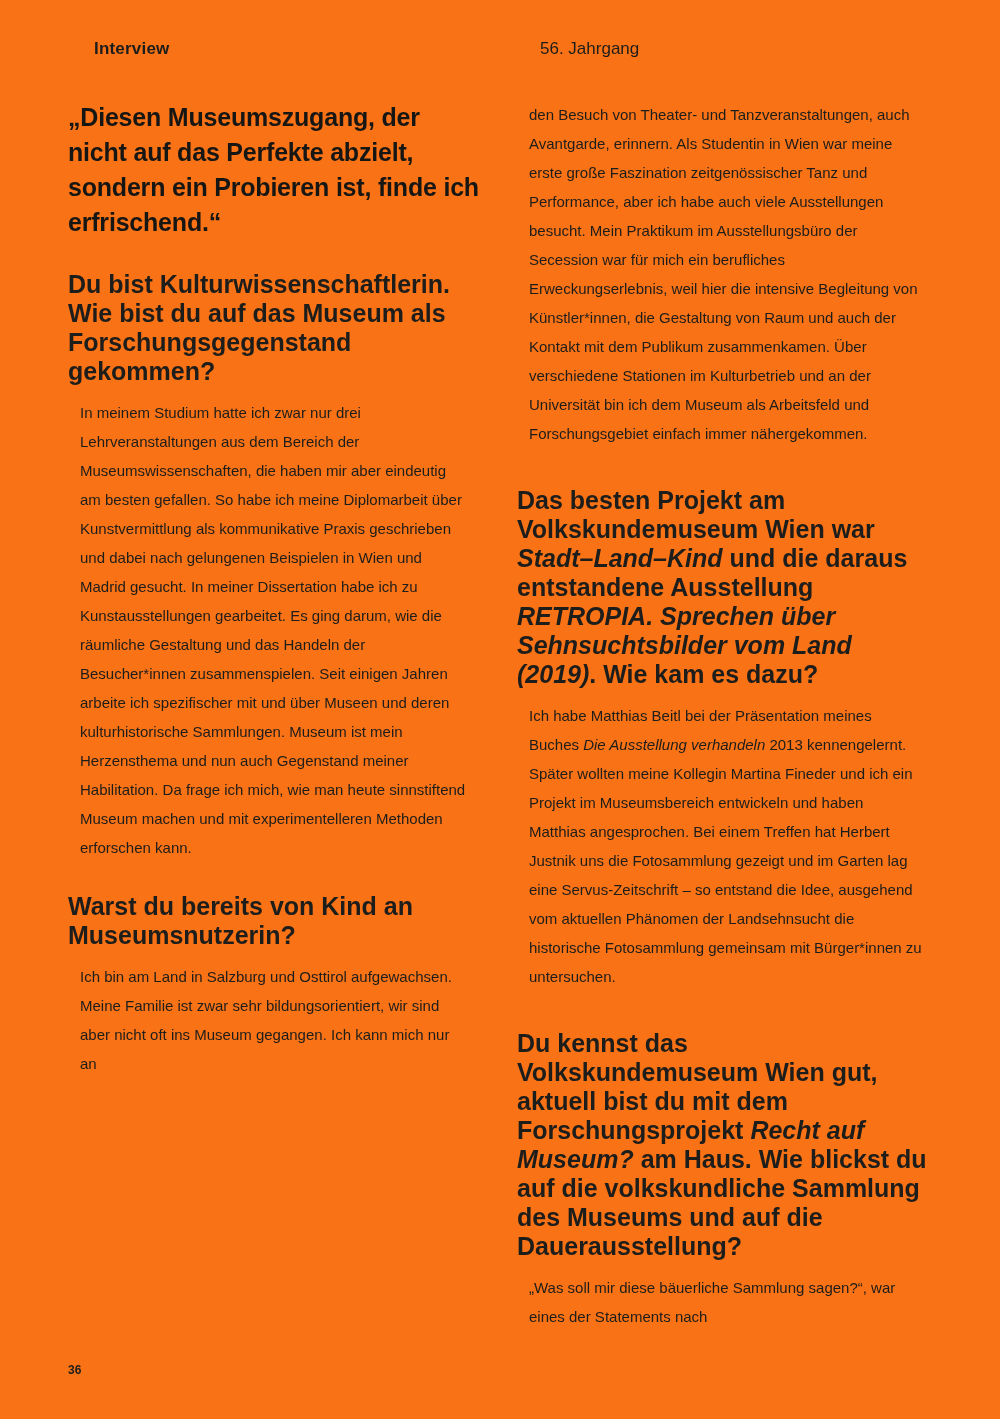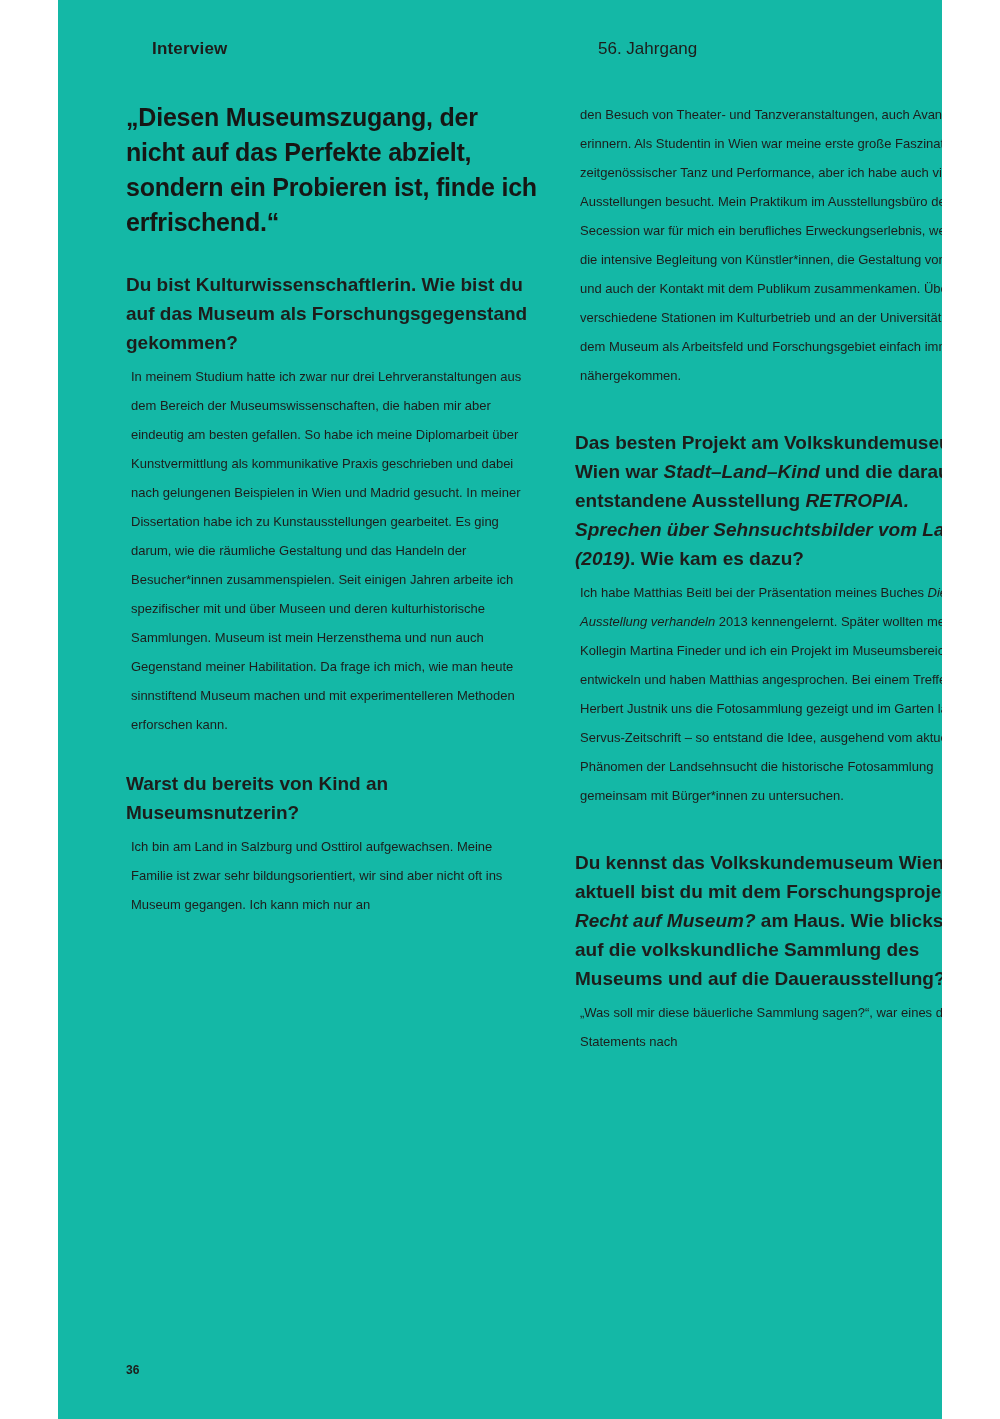--- a/index.html
+++ b/index.html
@@ -2,24 +2,24 @@
 <html lang="de"><head>
 <meta charset="utf-8">
 <style>
   html, body {
     margin: 0;
     padding: 0;
     background: #ffffff;
   }
   .page {
     position: relative;
-    width: 884px;
+    width: 1000px;
     height: 1419px;
     margin: 0 auto;
-    background: #14b8a6;
+    background: #f97316;
     box-sizing: border-box;
     padding: 38px 65px 0 68px;
     font-family: "Liberation Sans", "DejaVu Sans", sans-serif;
     color: #1d1d1b;
     overflow: hidden;
   }
   .page-header {
     position: relative;
     height: 22px;
     font-size: 17px;
@@ -57,29 +57,29 @@
     font-weight: bold;
     letter-spacing: -0.2px;
     color: #161614;
   }
   .intro {
     margin: 0 0 58px 0;
     font-size: 19px;
     line-height: 29px;
   }
   p.body-text {
-    margin: 5px;
-    font-size: 13px;
+    margin: 12px;
+    font-size: 15px;
     line-height: 29px;
     hyphens: auto;
     -webkit-hyphens: auto;
   }
   p.question {
     margin: 30px 0 0 0;
-    font-size: 19px;
+    font-size: 25px;
     line-height: 29px;
     font-weight: bold;
     hyphens: auto;
     -webkit-hyphens: auto;
   }
   .col-right p.question {
     margin-top: 38px;
   }
   p.first-block {
     margin-top: 0;

